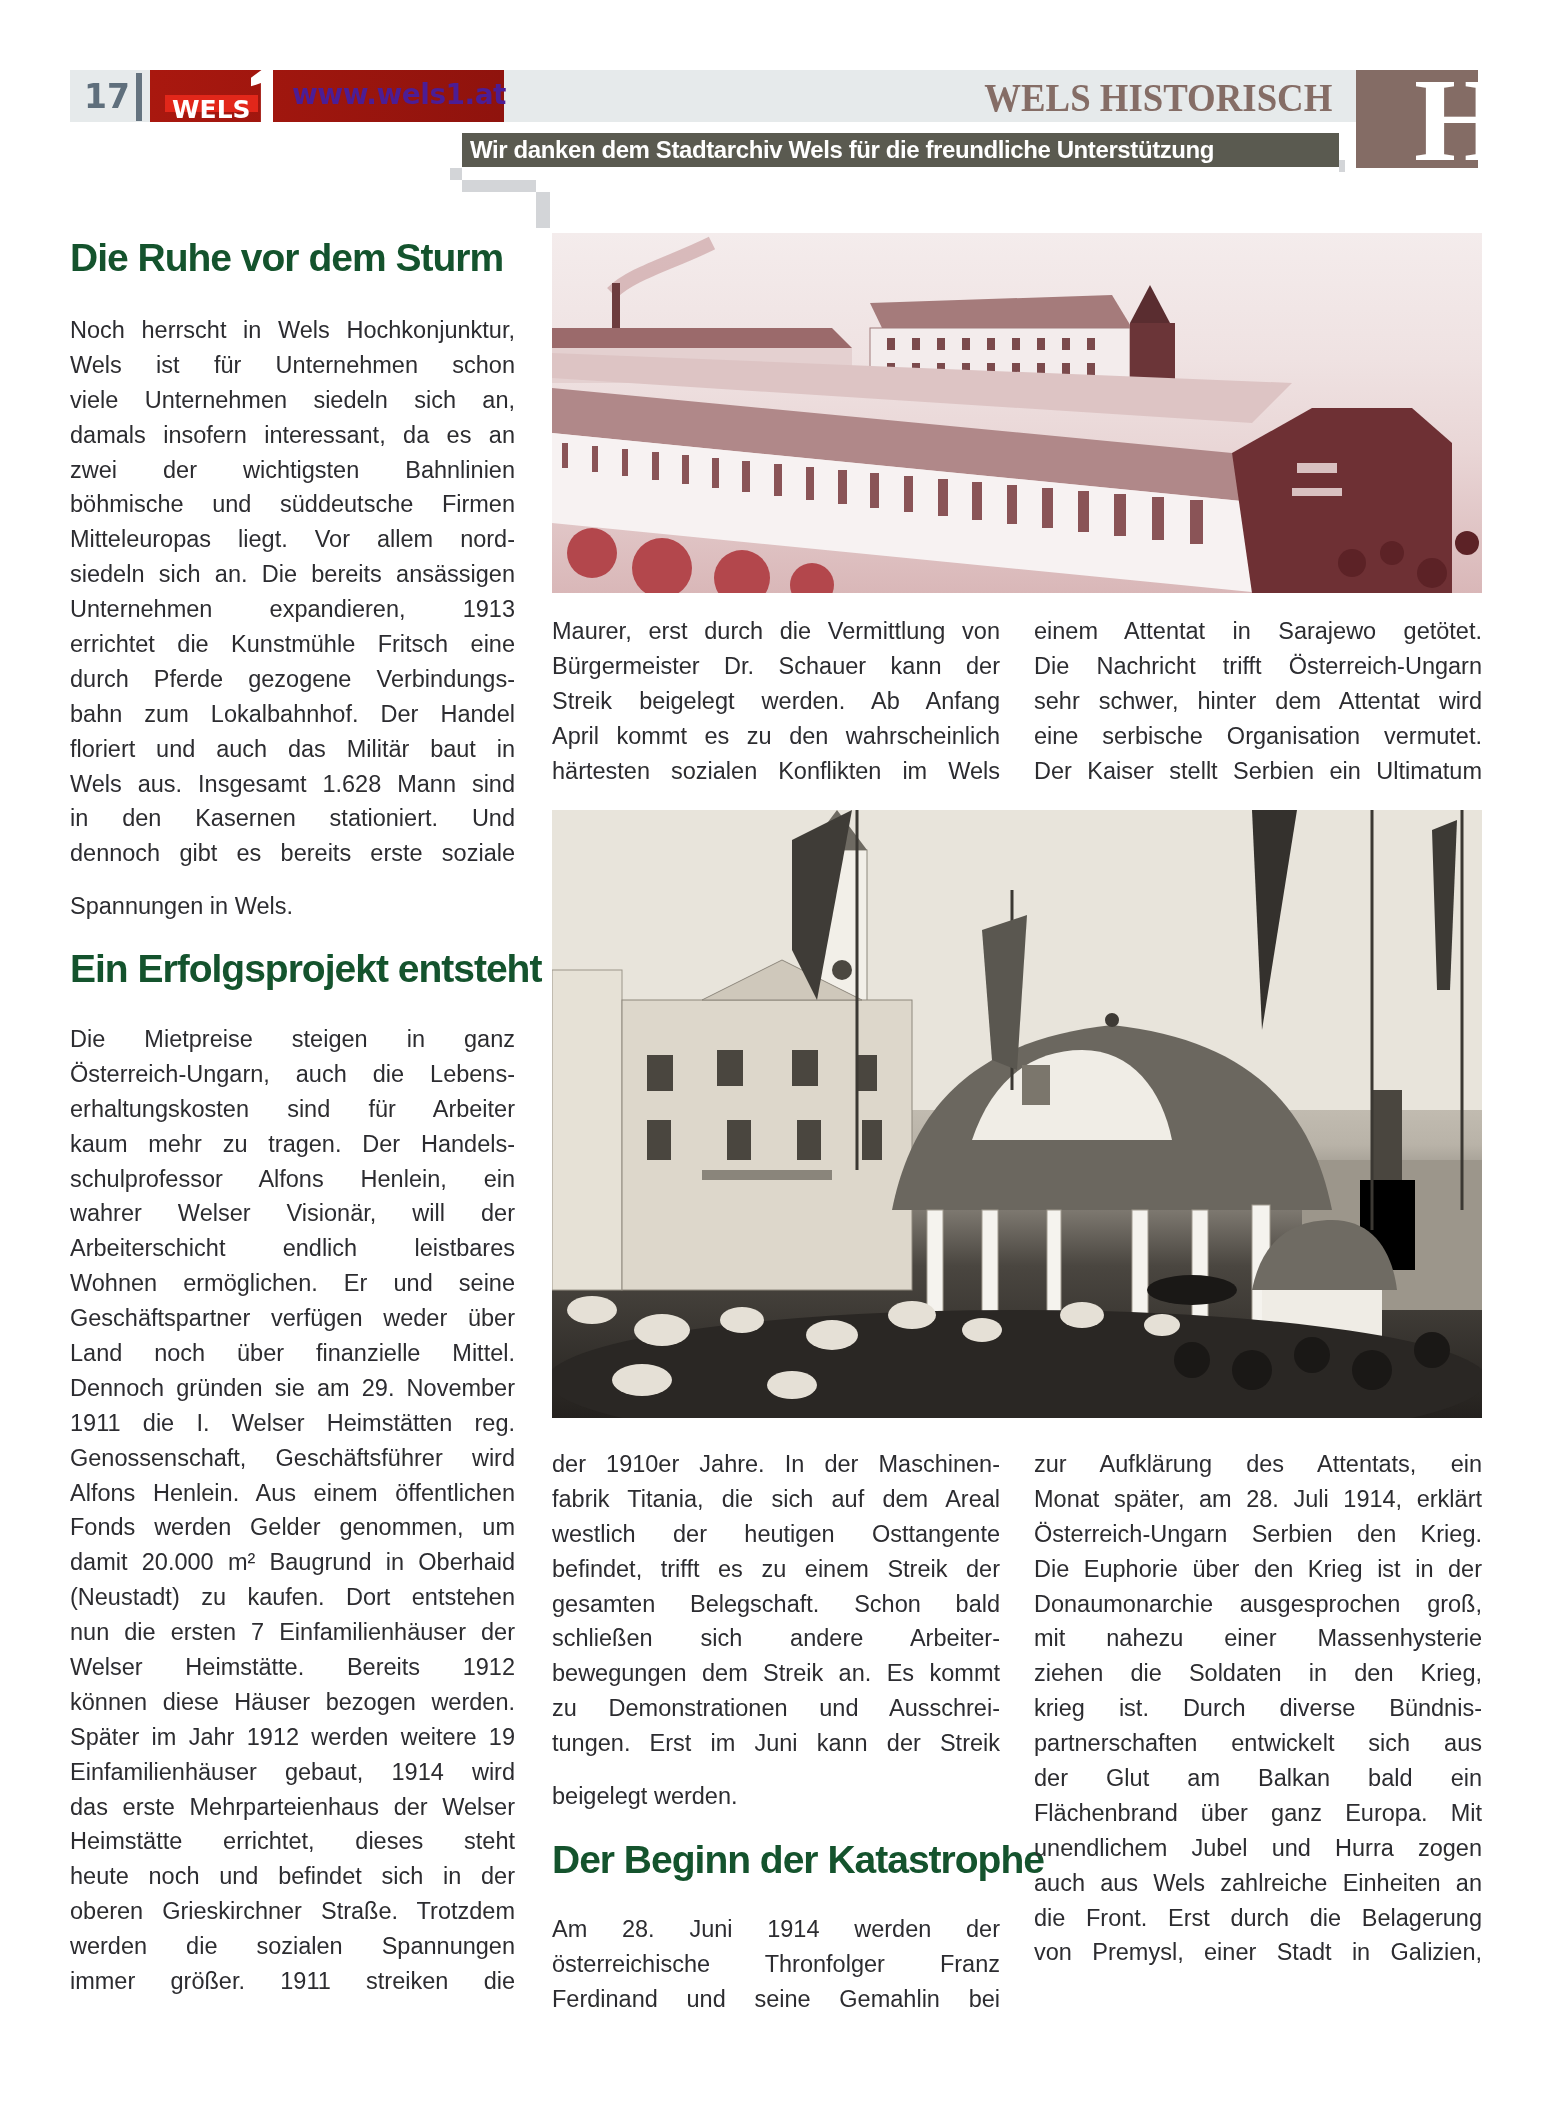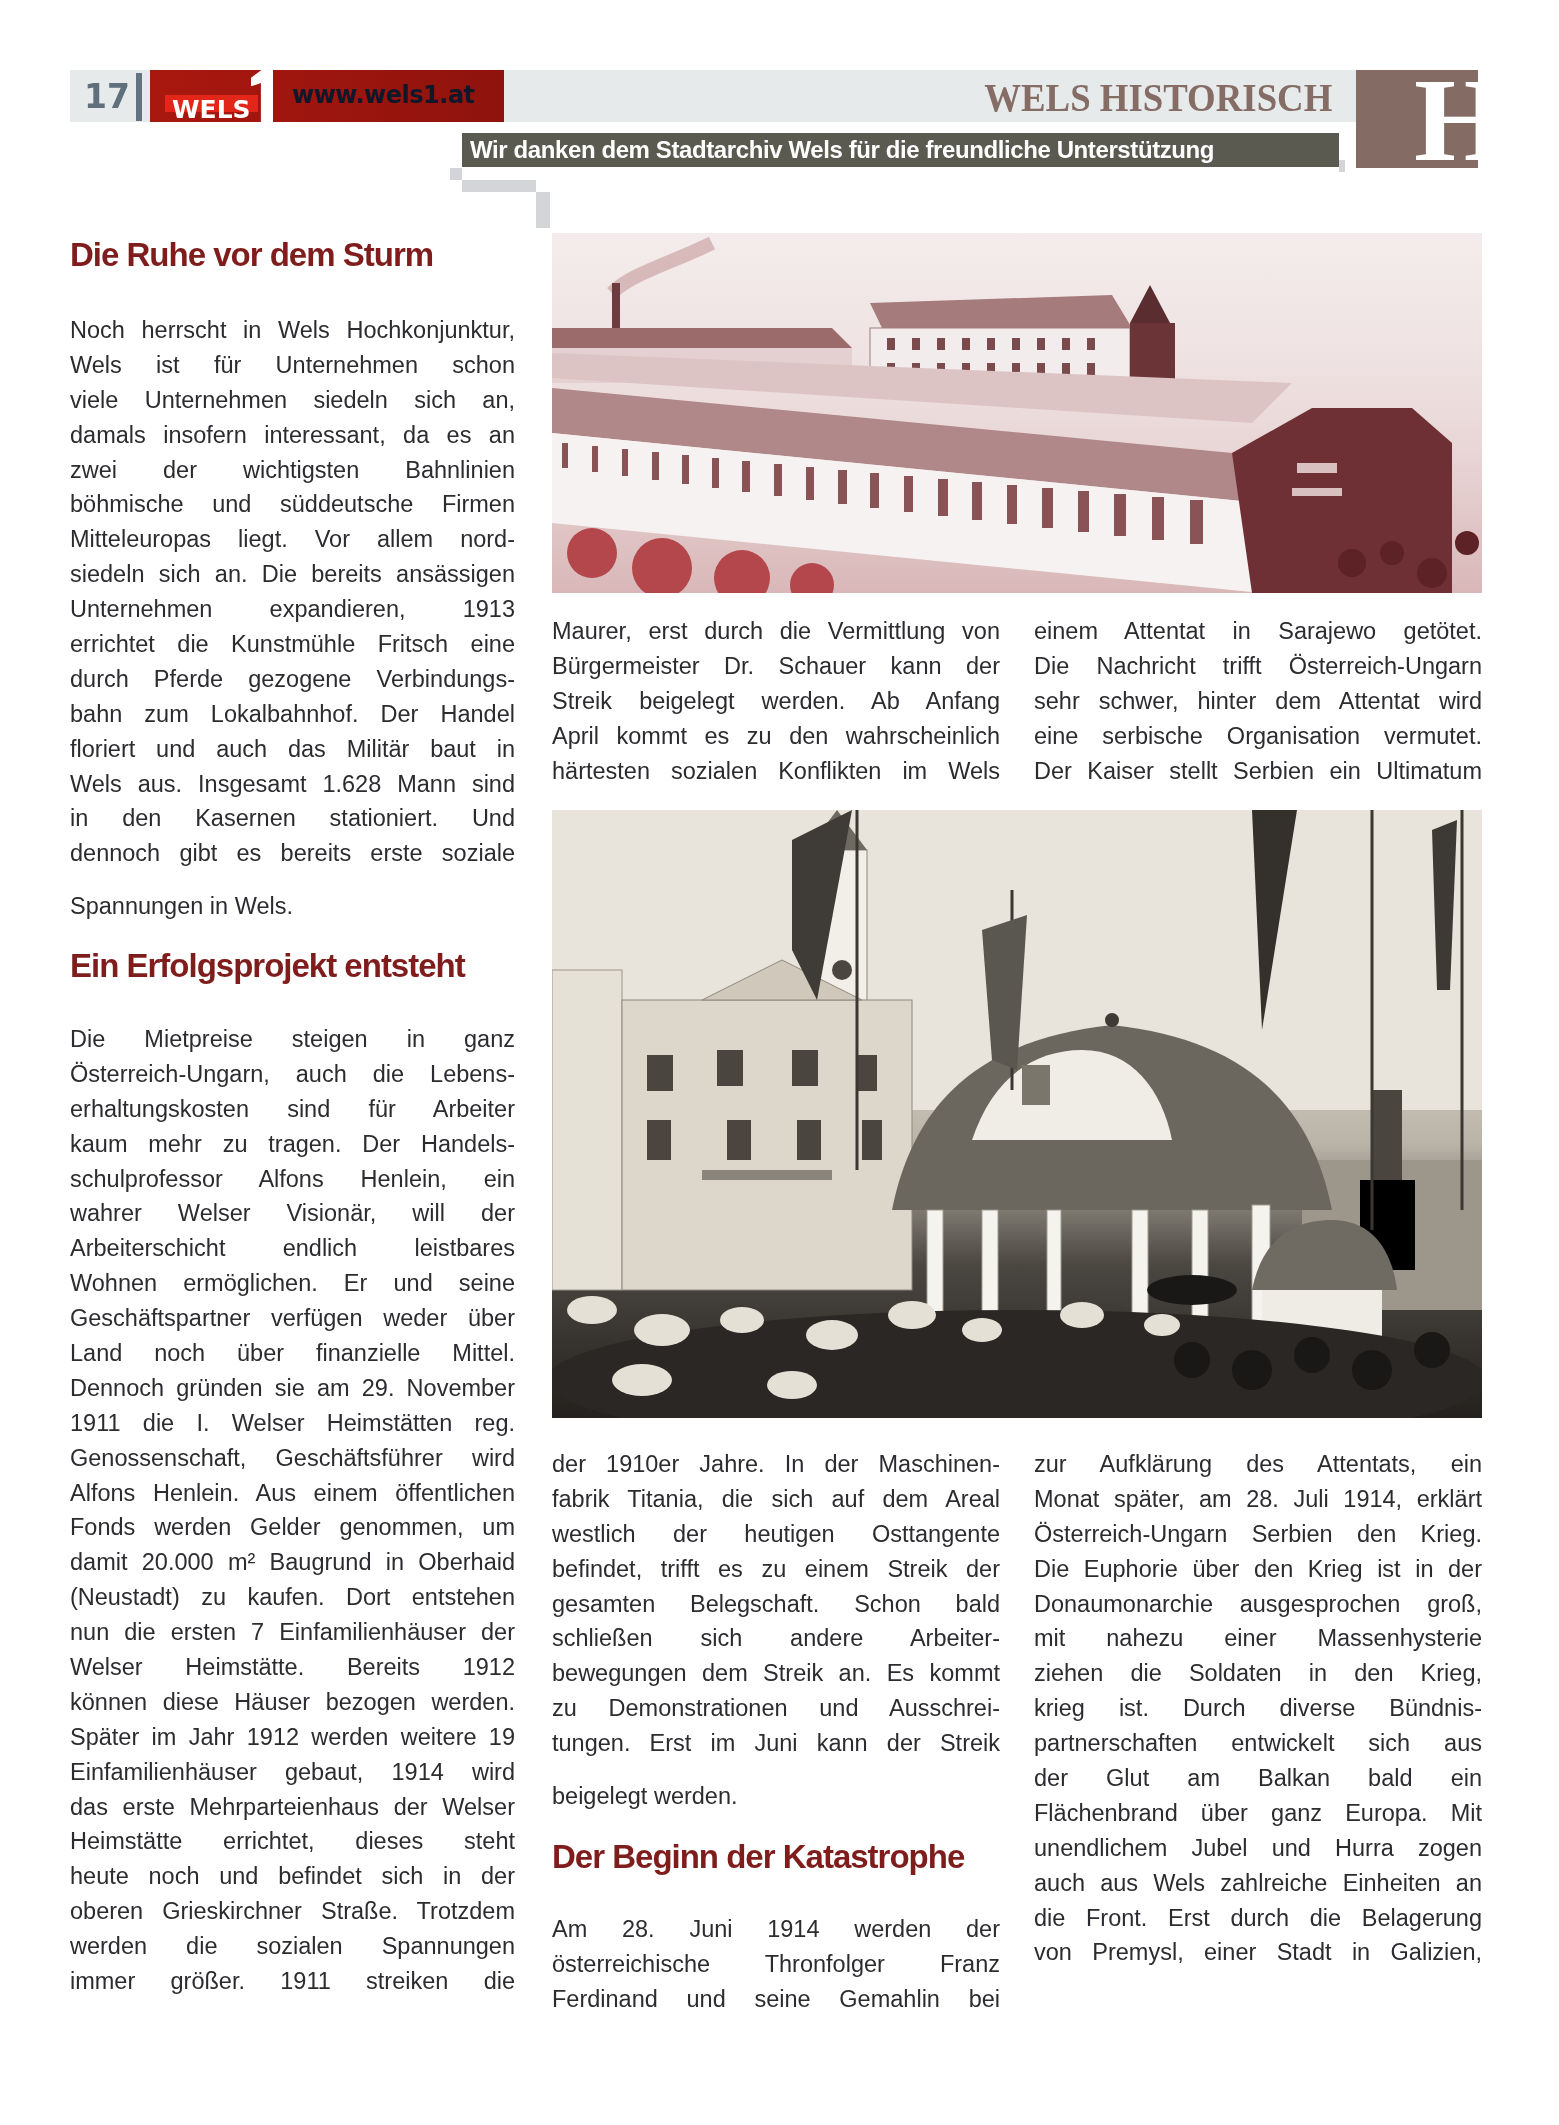--- a/index.html
+++ b/index.html
@@ -10,41 +10,41 @@
   .hdr-band { position: absolute; left: 70px; top: 70px; width: 1288px; height: 52px; background: #e6eaeb; }
   .page-num { position: absolute; left: 84px; top: 72px; height: 50px; line-height: 50px;
               font-family: "DejaVu Sans", sans-serif; font-weight: bold; font-size: 33px; color: #5f6f7c; }
   .page-num-bar { position: absolute; left: 136px; top: 73px; width: 6px; height: 48px; background: #64737f; }
   .brand-box { position: absolute; left: 150px; top: 70px; width: 354px; height: 52px; background: #9a1510;
                background: linear-gradient(90deg, #a9180f 0%, #8f130d 100%); }
   .brand-wels { position: absolute; left: 165px; top: 95px; height: 17px; padding: 0 7px; background: #e2271a;
                 color: #fff; font-weight: bold; font-size: 25px; line-height: 29px; font-family: "DejaVu Sans", sans-serif; }
   .brand-one { position: absolute; left: 251px; top: 68px; width: 22px; height: 54px; background: #fff;
                clip-path: polygon(0 18%, 60% 0, 100% 0, 100% 100%, 45% 100%, 45% 28%, 0 34%); }
-  .brand-url { position: absolute; left: 292px; top: 70px; height: 52px; line-height: 50px; color: #0f172a;
-               font-family: "DejaVu Sans", sans-serif; font-weight: bold; font-size: 24px; letter-spacing: -0.5px; }
+  .brand-url { position: absolute; left: 292px; top: 70px; height: 52px; line-height: 50px; color: #4c1d95;
+               font-family: "DejaVu Sans", sans-serif; font-weight: bold; font-size: 28px; letter-spacing: -0.5px; }
   .section-title { position: absolute; right: 227px; top: 72px; height: 50px; line-height: 52px;
                    font-family: "Liberation Serif", "DejaVu Serif", serif; font-weight: bold; font-size: 40px;
                    color: #856d66; letter-spacing: 0px; transform: scaleX(0.92); transform-origin: right center; }
   .section-block { position: absolute; left: 1356px; top: 70px; width: 122px; height: 98px; background: #846c65; overflow: hidden; }
   .section-letter { position: absolute; left: 58px; top: -8px; font-family: "Liberation Serif", "DejaVu Serif", serif;
                     font-weight: bold; font-size: 118px; color: #ffffff; line-height: 118px; }
   .thanks-bar { position: absolute; left: 462px; top: 133px; width: 877px; height: 34px; background: #5a5a50; }
   .thanks-text { position: absolute; left: 470px; top: 133px; height: 34px; line-height: 34px; color: #fff;
                  font-family: "Liberation Sans", sans-serif; font-weight: bold; font-size: 24px;
                  letter-spacing: -0.4px; white-space: nowrap; }
   .deco { position: absolute; background: #d3d5d8; }
 
   
   .col { position: absolute; text-align: justify; font-family: "Liberation Sans", "DejaVu Sans", sans-serif;
          font-size: 23.5px; line-height: 34.9px; color: #2c2c30; }
   .col .line { display: block; text-align: justify; text-align-last: justify; white-space: nowrap; height: 34.9px; }
   .col .line.last { text-align-last: left; margin-top: 18px; }
   .heading { position: absolute; font-family: "Liberation Sans", "DejaVu Sans", sans-serif; font-weight: bold;
-             font-size: 33px; color: #7f1d1d; letter-spacing: -1px; white-space: nowrap; }
+             font-size: 39px; color: #14532d; letter-spacing: -1px; white-space: nowrap; }
 
   
   .img-factory { position: absolute; left: 552px; top: 233px; width: 930px; height: 360px; overflow: hidden;
                  background: linear-gradient(180deg, #f4ecec 0%, #efe2e2 35%, #e9d6d6 60%, #d9b7b8 100%); }
   .img-crowd { position: absolute; left: 552px; top: 810px; width: 930px; height: 608px; overflow: hidden;
                background: linear-gradient(180deg, #e9e5dc 0%, #dcd6cb 30%, #b9b3a8 55%, #4a4640 75%, #24211e 100%); }
 </style>
 </head>
 <body>
 

